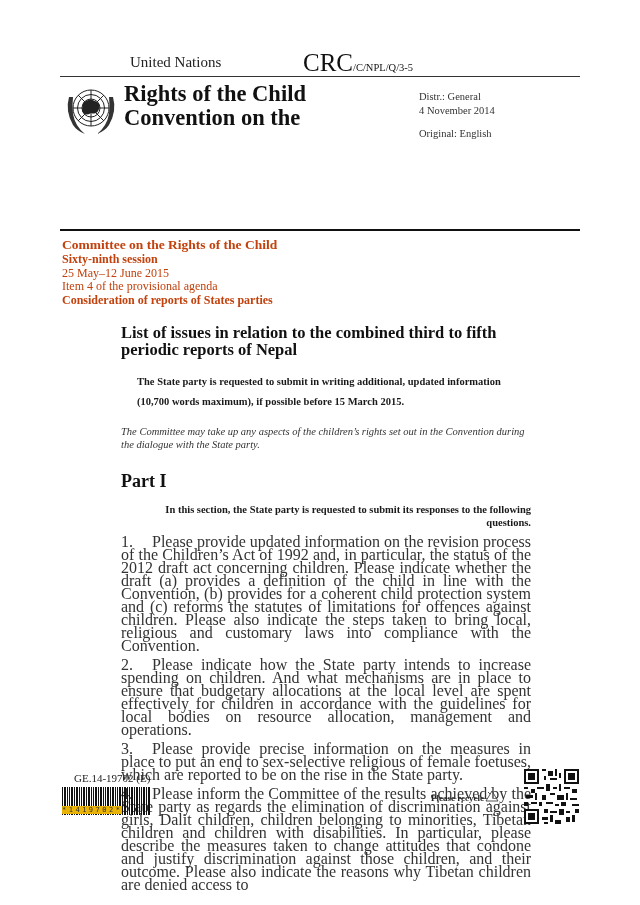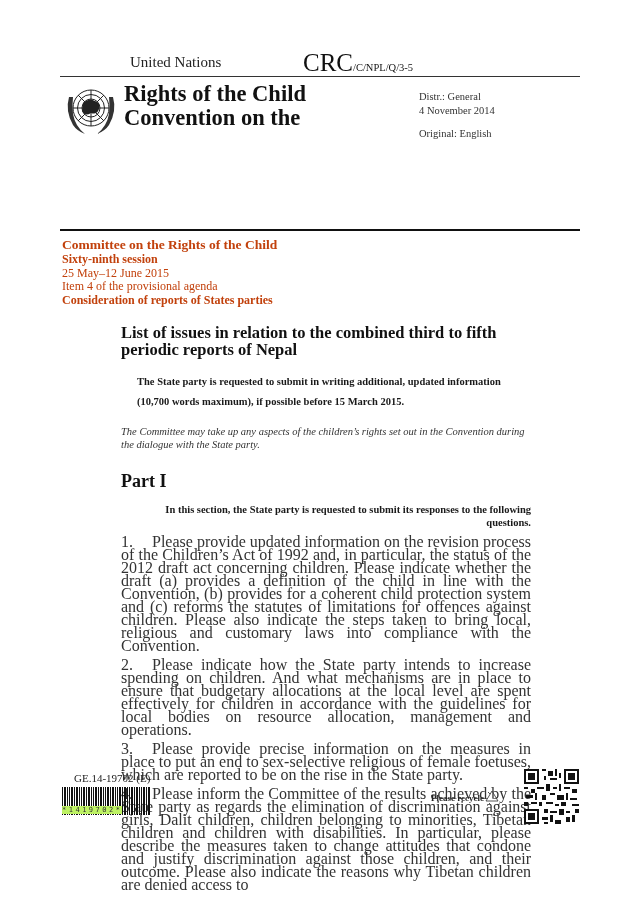--- a/index.html
+++ b/index.html
@@ -20,21 +20,21 @@
   .main { left: 121px; top: 324px; width: 410px; }
   .doc-title { font-size: 16.5px; font-weight: bold; line-height: 17px; margin: 0 0 14px 0; color: #111; }
   .request { font-size: 10.5px; font-weight: bold; line-height: 20px; margin: 0 0 13px 16px; }
   .note { font-size: 10.5px; font-style: italic; line-height: 13px; margin: 0 0 20px 0; color: #333; }
   .part { font-size: 18px; font-weight: bold; margin: 0 0 11px 0; color: #111; }
   .intro { font-size: 10.5px; font-weight: bold; line-height: 13px; margin: 0 0 6px 0; text-align: right; }
   .para { font-size: 16px; line-height: 13px; text-align: justify; margin: 0 0 6px 0; color: #333; }
   .para .num { display: inline-block; width: 31px; }
   .footer-code { left: 62px; top: 772px; font-size: 11px; color: #222; margin-left: 12px; }
   .barcode { left: 62px; top: 787px; width: 88px; height: 28px; }
-  .barcode-num { left: 62px; top: 806px; font-family: "DejaVu Sans Mono", monospace; font-size: 7px; letter-spacing: 2.5px; color: #333; background: #bef264; }
+  .barcode-num { left: 62px; top: 806px; font-family: "DejaVu Sans Mono", monospace; font-size: 7px; letter-spacing: 2.5px; color: #333; background: #eab308; }
   .recycle { left: 424px; top: 793px; font-size: 9px; font-weight: bold; color: #222; padding-left: 7px; }
   .recycle-icon { left: 483px; top: 789px; width: 18px; height: 18px; }
   .qr { left: 524px; top: 769px; width: 55px; height: 55px; }
 </style>
 </head>
 <body>
 
 <div class="abs un-name">United Nations</div>
 <div class="abs symbol"><span>CRC</span><span class="suffix">/C/NPL/Q/3-5</span></div>
 <div class="abs rule-top"></div>

